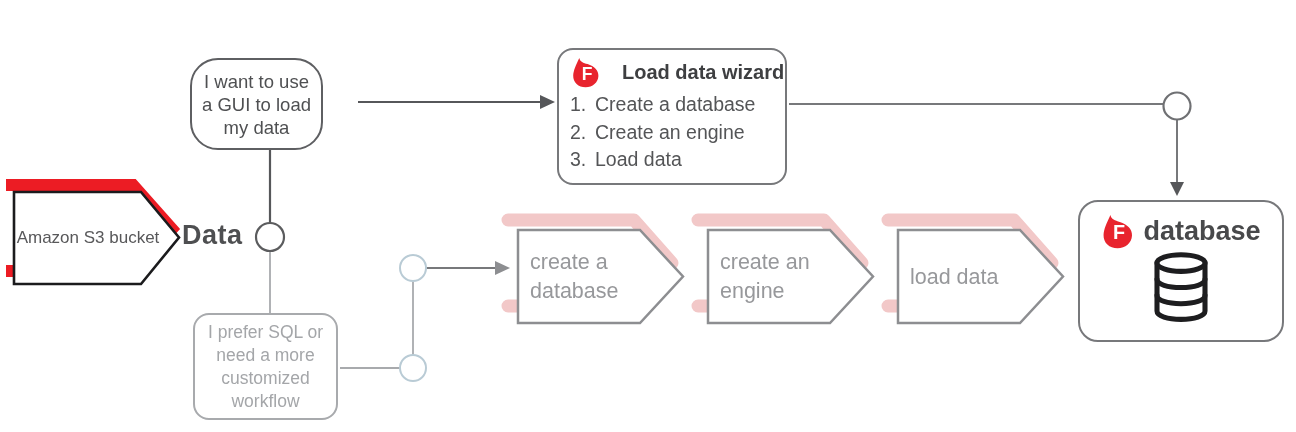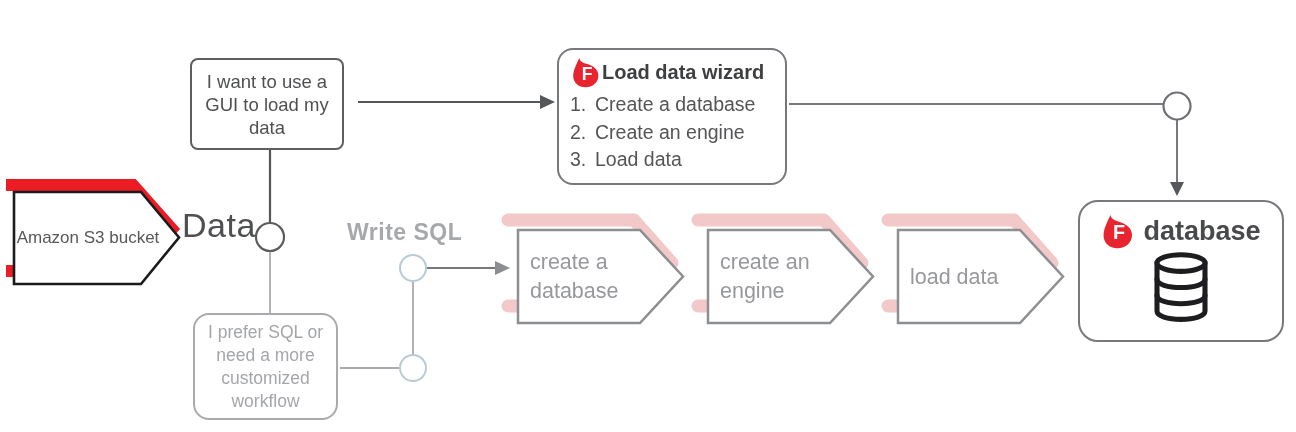--- a/index.html
+++ b/index.html
@@ -20,27 +20,27 @@
   .line-light{stroke:#a8aaad;stroke-width:1.8;}
   .head-dark{fill:#56575a;}
   .head-gray{fill:#8d8e91;}
   .node-dark{fill:#fff;stroke:#5b5c5e;stroke-width:2.2;}
   .node-mid{fill:#fff;stroke:#6f7073;stroke-width:2.2;}
   .node-blue{fill:#fff;stroke:#b9cbd5;stroke-width:2;}
 
   
   .s3-label{left:16px;top:198px;width:144px;height:80px;display:flex;align-items:center;justify-content:center;
     text-align:center;font-size:17px;line-height:28px;color:#58585a;}
-  .data-label{left:182px;top:206px;font-size:34px;font-weight:normal;color:#4e4f51;letter-spacing:.5px;}
-  .gui-box{left:190px;top:58px;width:154px;height:92px;border:2.5px solid #5e5f62;border-radius:8px;background:#fff;
+  .data-label{left:182px;top:220px;font-size:27px;font-weight:bold;color:#4e4f51;letter-spacing:.5px;}
+  .gui-box{left:190px;top:58px;width:133px;height:92px;border:2.5px solid #5e5f62;border-radius:28px;background:#fff;
     display:flex;align-items:center;justify-content:center;text-align:center;font-size:18.5px;line-height:23px;color:#4f5052;padding:4px 8px;}
   .wizard-arrow-label{left:388px;top:12px;width:134px;text-align:center;font-size:22px;line-height:30px;font-weight:bold;color:#48494b;}
   .wizard-box{left:557px;top:48px;width:230px;height:137px;border:2px solid #77787b;border-radius:16px;background:#fff;}
   .wizard-header{position:absolute;left:12px;top:7px;display:flex;align-items:center;}
-  .wizard-title{margin-left:1px;font-size:20px;font-weight:bold;color:#3e3f41;}
+  .wizard-title{margin-left:21px;font-size:20px;font-weight:bold;color:#3e3f41;}
   .wizard-steps{position:absolute;left:11px;top:41px;}
   .wizard-step{display:flex;font-size:19.5px;line-height:27.5px;color:#545557;}
   .wizard-step .num{width:25px;}
   .sql-box{left:193px;top:313px;width:145px;height:107px;border:2.5px solid #a8aaad;border-radius:16px;background:#fff;
     display:flex;align-items:center;justify-content:flex-start;text-align:center;font-size:17.5px;line-height:23px;color:#a4a6a9;padding:2px 6px;}
   .write-sql-label{left:347px;top:219px;width:160px;font-size:23px;font-weight:bold;color:#a6a8ab;letter-spacing:.5px;}
   .chev-label{width:118px;height:86px;display:flex;align-items:center;text-align:left;
     font-size:21.5px;line-height:29px;color:#97989b;}
   .chev-label.c1{left:530px;top:234px;}
   .chev-label.c2{left:720px;top:234px;}
@@ -117,21 +117,20 @@
         <span class="num">3.</span>
         <span>Load data</span>
       </div>
     </div>
   </div>
 
   <div class="abs sql-box">
     <span>I prefer SQL or need a more customized workflow</span>
   </div>
 
-  <div class="abs write-sql-label">Write SQL</div>
 
   <div class="abs chev-label c1">
     <span>create a database</span>
   </div>
   <div class="abs chev-label c2">
     <span>create an engine</span>
   </div>
   <div class="abs chev-label c3">
     <span>load data</span>
   </div>

